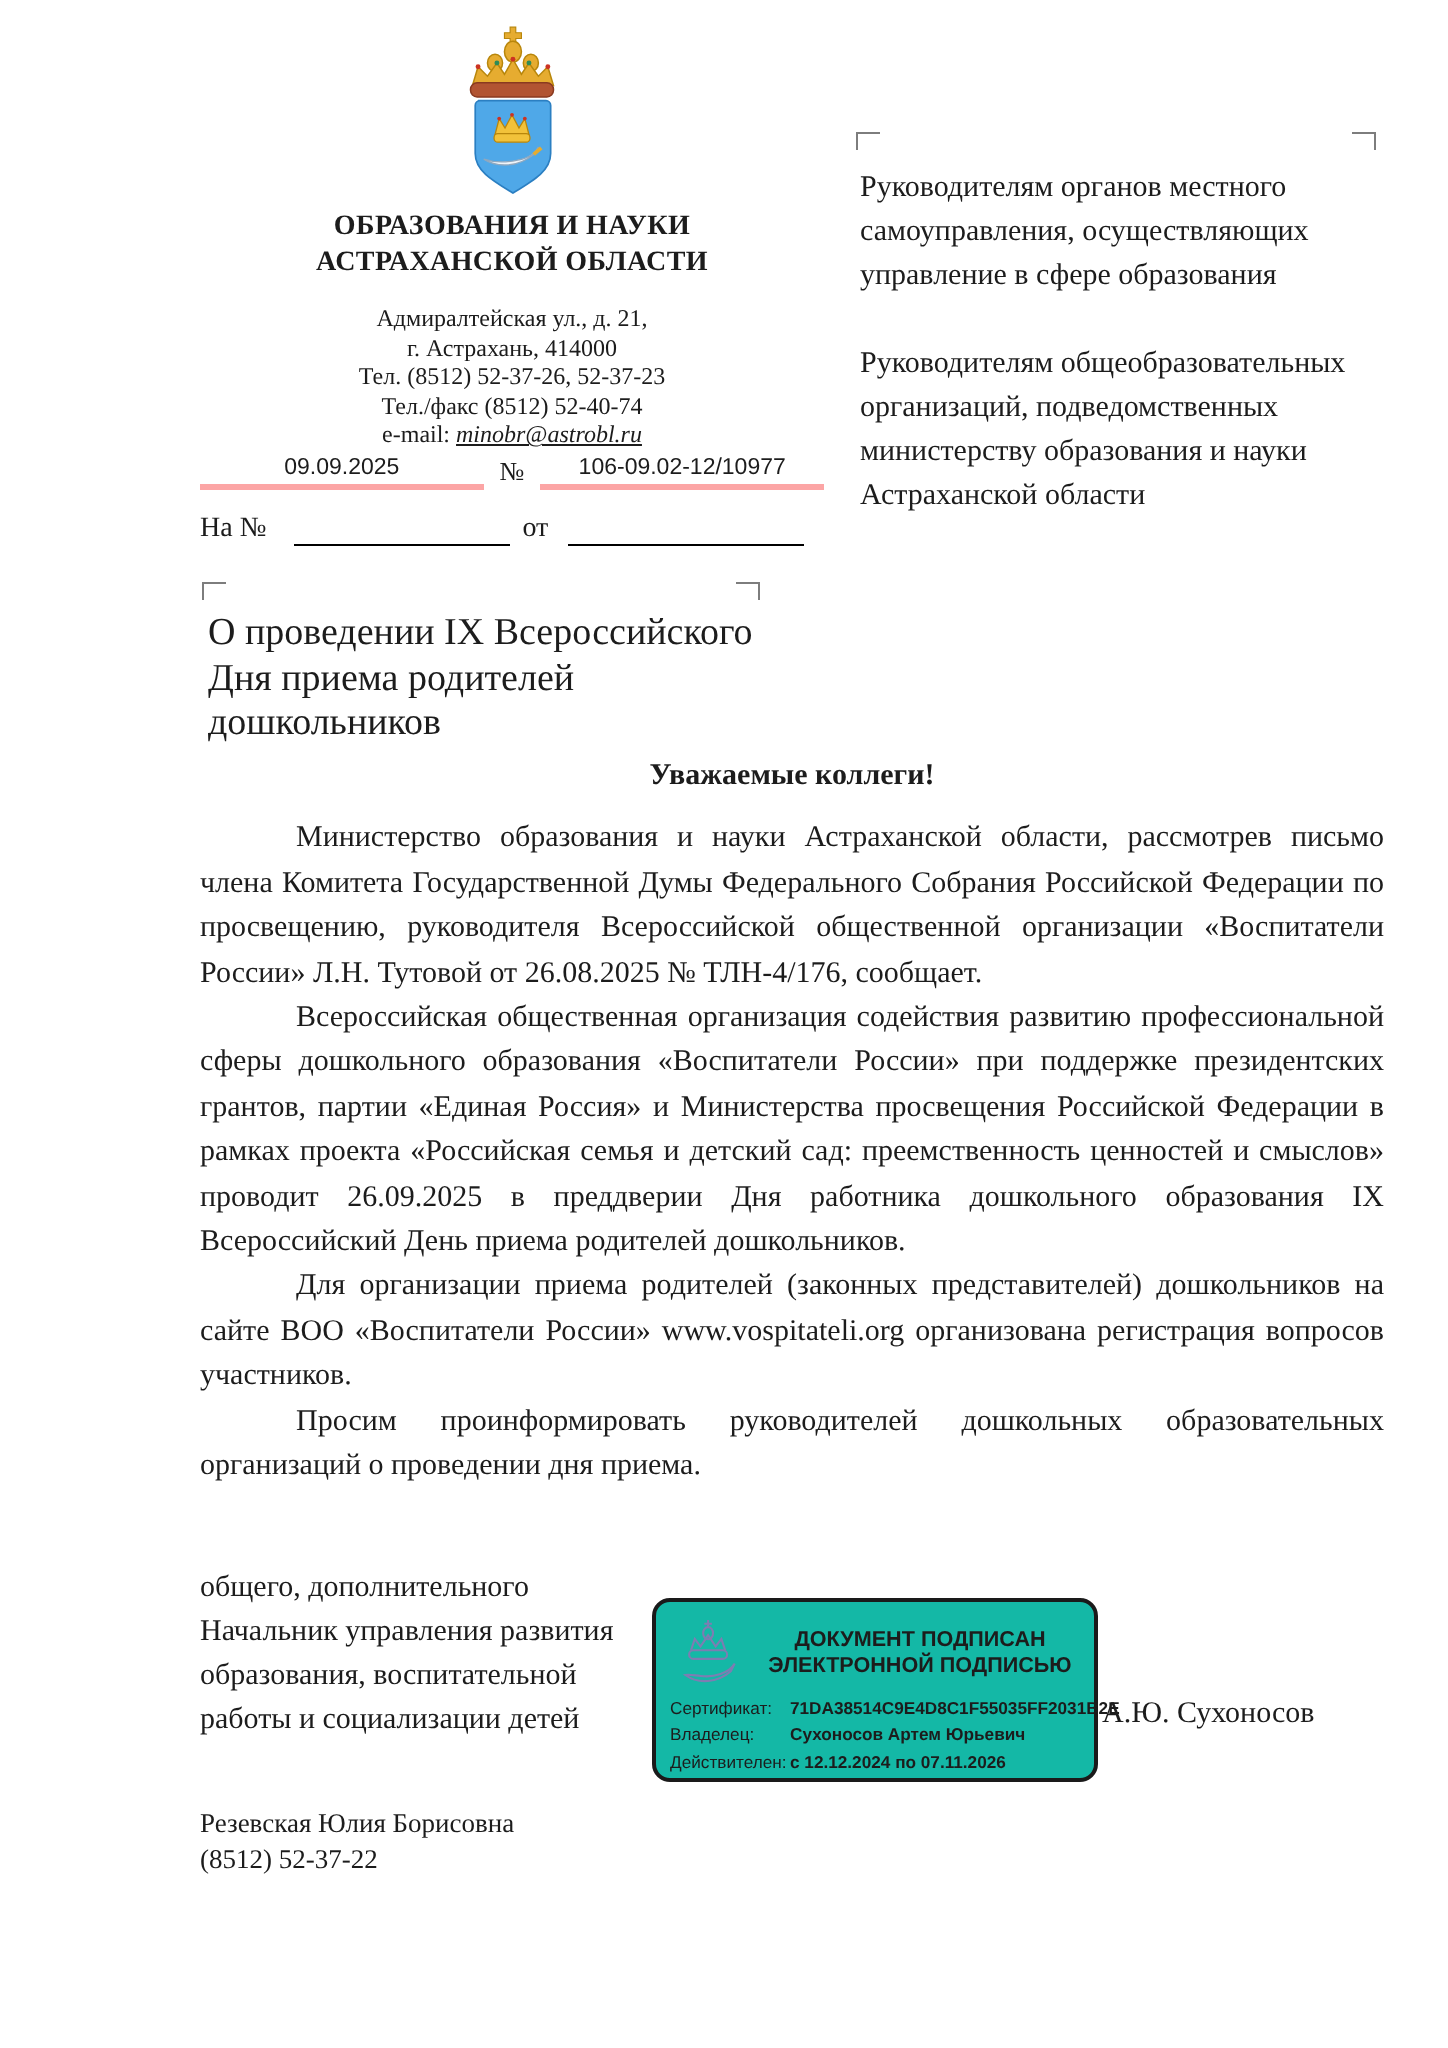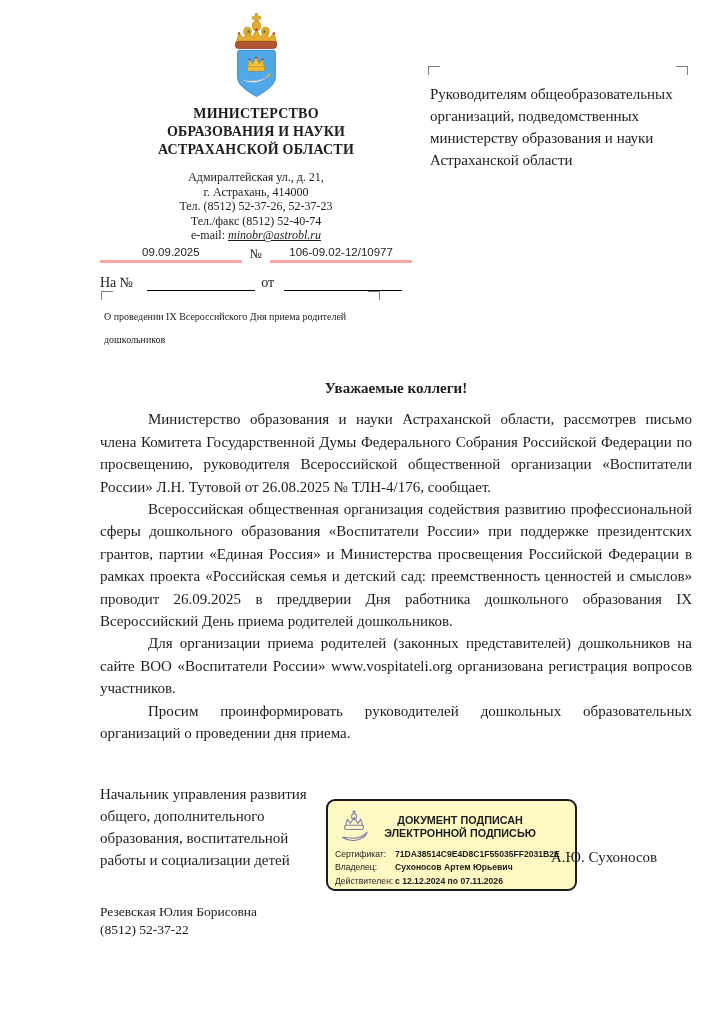--- a/index.html
+++ b/index.html
@@ -27,34 +27,34 @@
   .corner{position:absolute;width:11px;height:8px;}
   .corner-tl{border-left:1.3px solid #7d7d7d;border-top:1.3px solid #7d7d7d;}
   .corner-tr{border-right:1.3px solid #7d7d7d;border-top:1.3px solid #7d7d7d;}
   
   .recipient{position:absolute;left:430px;top:66px;width:276px;font-size:15px;line-height:22px;}
   .recipient .rc-tl{left:-2px;top:0;}
   .recipient .rc-tr{left:246px;top:0;}
   .recipient-text{margin-top:17px;}
   .recipient-text p{margin:0 0 22px 0;}
   
-  .subject{position:absolute;left:104px;top:291px;width:286px;font-size:10px;line-height:22.5px;}
+  .subject{position:absolute;left:104px;top:291px;width:286px;font-size:19px;line-height:22.5px;}
   .subject .sc-tl{left:-3px;top:0;}
   .subject .sc-tr{left:264px;top:0;}
   .subject-text{margin-top:15px;}
   
   .body-text{position:absolute;left:100px;top:377px;width:592px;font-size:15px;line-height:22.4px;}
   .salutation{text-align:center;margin:0 0 9px 0;font-weight:bold;}
   .para{margin:0;text-align:justify;text-indent:48px;}
   
   .sign-block{position:absolute;left:100px;top:783px;width:262px;font-size:15px;line-height:22px;}
   .signer-name{position:absolute;left:551px;top:849px;font-size:15px;}
   
-  .stamp{position:absolute;left:326px;top:799px;width:219px;height:88px;background:#fef9c3;
-         border:2px solid #1a1a1a;border-radius:9px;font-family:"Liberation Sans",sans-serif;padding-left:28px;}
+  .stamp{position:absolute;left:326px;top:799px;width:219px;height:88px;background:#14b8a6;
+         border:2px solid #1a1a1a;border-radius:9px;font-family:"Liberation Sans",sans-serif;}
   .stamp-emblem{position:absolute;left:9px;top:8px;}
   .stamp-title{position:absolute;left:52px;top:13px;width:160px;text-align:center;
                font-weight:bold;font-size:10.8px;line-height:13px;}
   .stamp-fields{position:absolute;left:7px;top:47px;right:4px;font-size:8.6px;line-height:13.4px;}
   .srow{display:flex;}
   .slabel{width:60px;flex:none;}
   .sval{font-weight:bold;}
   
   .footer{position:absolute;left:100px;top:903px;font-size:13.5px;line-height:17.5px;}
 </style>
@@ -88,21 +88,20 @@
       <rect x="25.5" y="57.5" width="19" height="4.5" rx="2" fill="#F2C23A" stroke="#B8860B" stroke-width="0.7"></rect>
       <circle cx="28.2" cy="49.5" r="1" fill="#CC3322"></circle>
       <circle cx="35" cy="47.5" r="1" fill="#CC3322"></circle>
       <circle cx="41.8" cy="49.5" r="1" fill="#CC3322"></circle>
 
       <path d="M20,71 C27,75.5 38,75.5 46.5,68.5 L49,64.5 C47.5,68 43,70.5 38,71.5 C31,73 24.5,72.5 20,71 z" stroke="#8FA8BF" stroke-width="0.7" fill="#EFF4F9"></path>
       <path d="M46.5,68.5 l4,-3.5" stroke="#E6AC30" stroke-width="2" fill="none"></path>
     </svg>
 
     <div class="ministry">
-      <div>МИНИСТЕРСТВО</div>
       <div>ОБРАЗОВАНИЯ И НАУКИ</div>
       <div>АСТРАХАНСКОЙ ОБЛАСТИ</div>
     </div>
 
     <div class="addr">
       <div>Адмиралтейская ул., д. 21,</div>
       <div>г. Астрахань, 414000</div>
       <div>Тел. (8512) 52-37-26, 52-37-23</div>
       <div>Тел./факс (8512) 52-40-74</div>
       <div class="email-line"><span>e-mail: </span><a class="email-link" href="#">minobr@astrobl.ru</a></div>
@@ -119,41 +118,42 @@
       <span class="blank b1"></span>
       <span class="onref-from">от</span>
       <span class="blank b2"></span>
     </div>
   </div>
 
   <div class="recipient">
     <div class="corner corner-tl rc-tl"></div>
     <div class="corner corner-tr rc-tr"></div>
     <div class="recipient-text">
+      <p>Руководителям органов местного самоуправления, осуществляющих управление в сфере образования</p>
       <p>Руководителям общеобразовательных организаций, подведомственных министерству образования и науки Астраханской области</p>
     </div>
   </div>
 
   <div class="subject">
     <div class="corner corner-tl sc-tl"></div>
     <div class="corner corner-tr sc-tr"></div>
     <div class="subject-text">О проведении IX Всероссийского Дня приема родителей дошкольников</div>
   </div>
 
   <div class="body-text">
     <p class="salutation">Уважаемые коллеги!</p>
     <p class="para">Министерство образования и науки Астраханской области, рассмотрев письмо члена Комитета Государственной Думы Федерального Собрания Российской Федерации по просвещению, руководителя Всероссийской общественной организации «Воспитатели России» Л.Н. Тутовой от 26.08.2025 № ТЛН-4/176, сообщает.</p>
     <p class="para">Всероссийская общественная организация содействия развитию профессиональной сферы дошкольного образования «Воспитатели России» при поддержке президентских грантов, партии «Единая Россия» и Министерства просвещения Российской Федерации в рамках проекта «Российская семья и детский сад: преемственность ценностей и смыслов» проводит 26.09.2025 в преддверии Дня работника дошкольного образования IX Всероссийский День приема родителей дошкольников.</p>
     <p class="para">Для организации приема родителей (законных представителей) дошкольников на сайте ВОО «Воспитатели России» www.vospitateli.org организована регистрация вопросов участников.</p>
     <p class="para">Просим проинформировать руководителей дошкольных образовательных организаций о проведении дня приема.</p>
   </div>
 
   <div class="sign-block">
+    <div>общего, дополнительного</div>
     <div>Начальник управления развития</div>
-    <div>общего, дополнительного</div>
     <div>образования, воспитательной</div>
     <div>работы и социализации детей</div>
   </div>
 
   <div class="stamp">
     <svg class="stamp-emblem" width="36" height="38" viewBox="0 0 36 40" xmlns="http://www.w3.org/2000/svg">
       <g fill="none" stroke="#7D7DB2" stroke-width="1.1">
         <path d="M17,1 v4 M15,3 h4"></path>
         <ellipse cx="17" cy="8" rx="2.6" ry="3.2"></ellipse>
         <path d="M8,17 l2,-6 3,4 4,-6 4,6 3,-4 2,6"></path>

